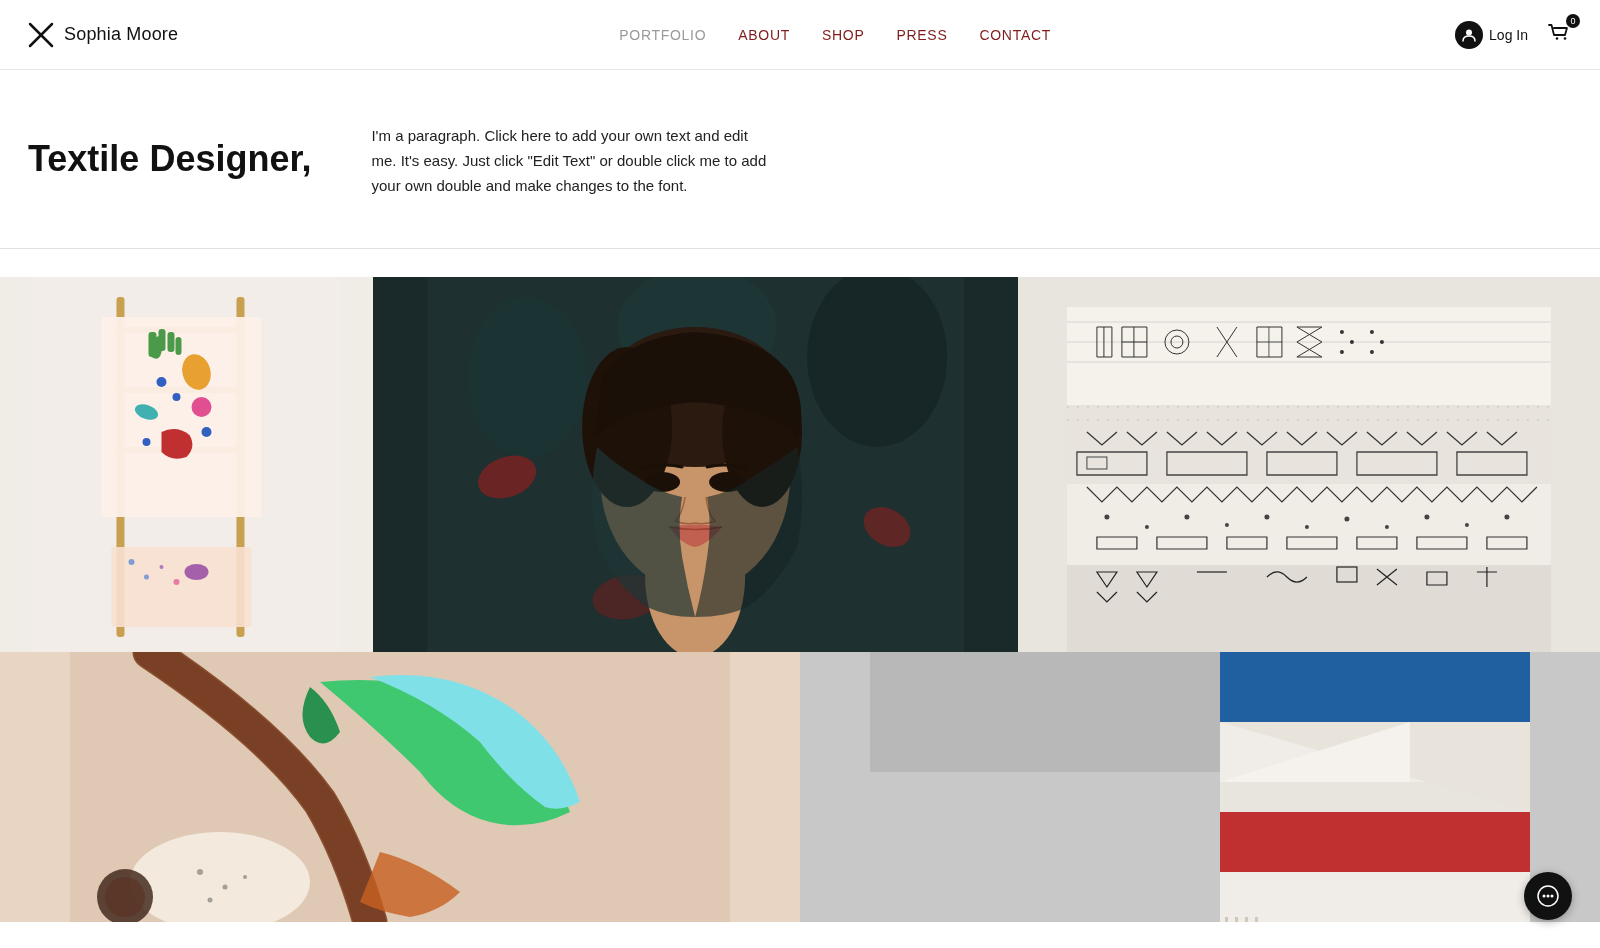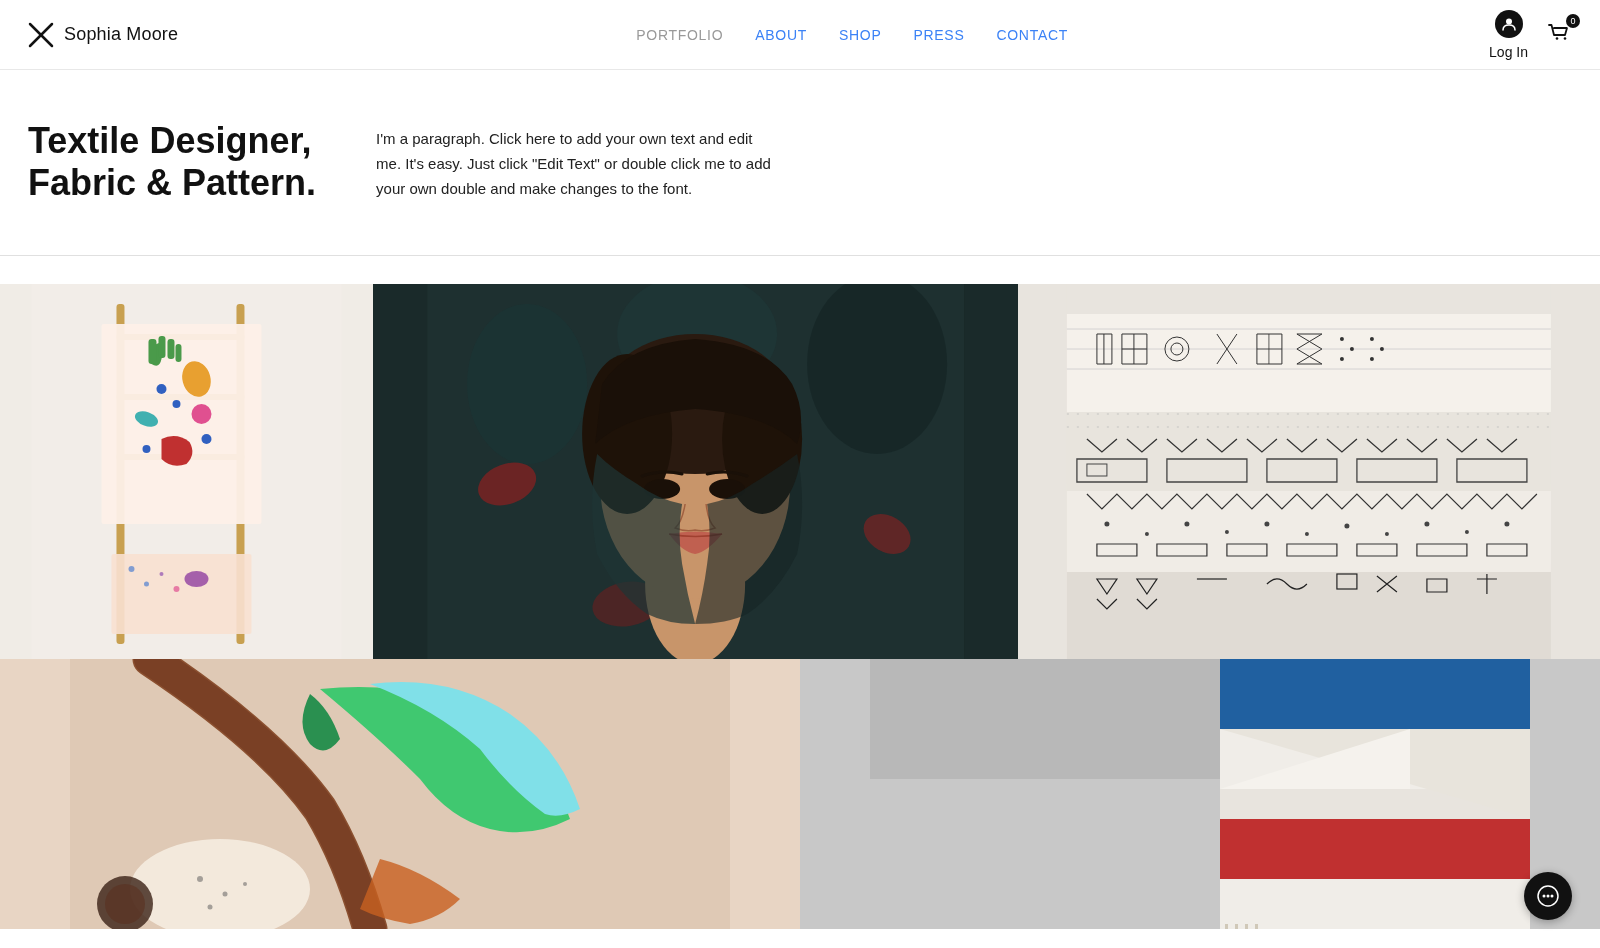--- a/index.html
+++ b/index.html
@@ -36,21 +36,21 @@
     }
     nav {
       display: flex;
       align-items: center;
       gap: 32px;
     }
     nav a {
       text-decoration: none;
       font-size: 14px;
       font-weight: 500;
-      color: #3b82f6;
+      color: #7f1d1d;
       letter-spacing: 0.05em;
       text-transform: uppercase;
     }
     nav a.active {
       color: #999;
       margin-left: 37px;
     }
     .header-actions {
       display: flex;
       align-items: center;
@@ -58,21 +58,20 @@
     }
     .login-btn {
       display: flex;
       align-items: center;
       gap: 6px;
       font-size: 14px;
       font-weight: 500;
       color: #111;
       text-decoration: none;
       cursor: pointer;
-      flex-direction: column;
     }
     .user-icon-circle {
       width: 28px;
       height: 28px;
       border-radius: 50%;
       background: #111;
       display: flex;
       align-items: center;
       justify-content: center;
       color: #fff;
@@ -232,21 +231,20 @@
         <circle cx="19" cy="18.5" r="1.3" fill="#111"></circle>
       </svg>
       <span class="cart-badge">0</span>
     </div>
   </div>
 </header>
 
 <section class="hero-section">
   <h1 class="hero-title">
     <span>Textile Designer,</span><br>
-    <span>Fabric &amp; Pattern.</span>
   </h1>
   <p class="hero-description">I'm a paragraph. Click here to add your own text and edit me. It's easy. Just click "Edit Text" or double click me to add your own double and make changes to the font.</p>
 </section>
 
 <div class="divider"></div>
 
 <div class="gallery-top">
 
   <div class="img-cell img-1">
     <svg class="img-placeholder-svg" viewBox="0 0 310 375" xmlns="http://www.w3.org/2000/svg">

